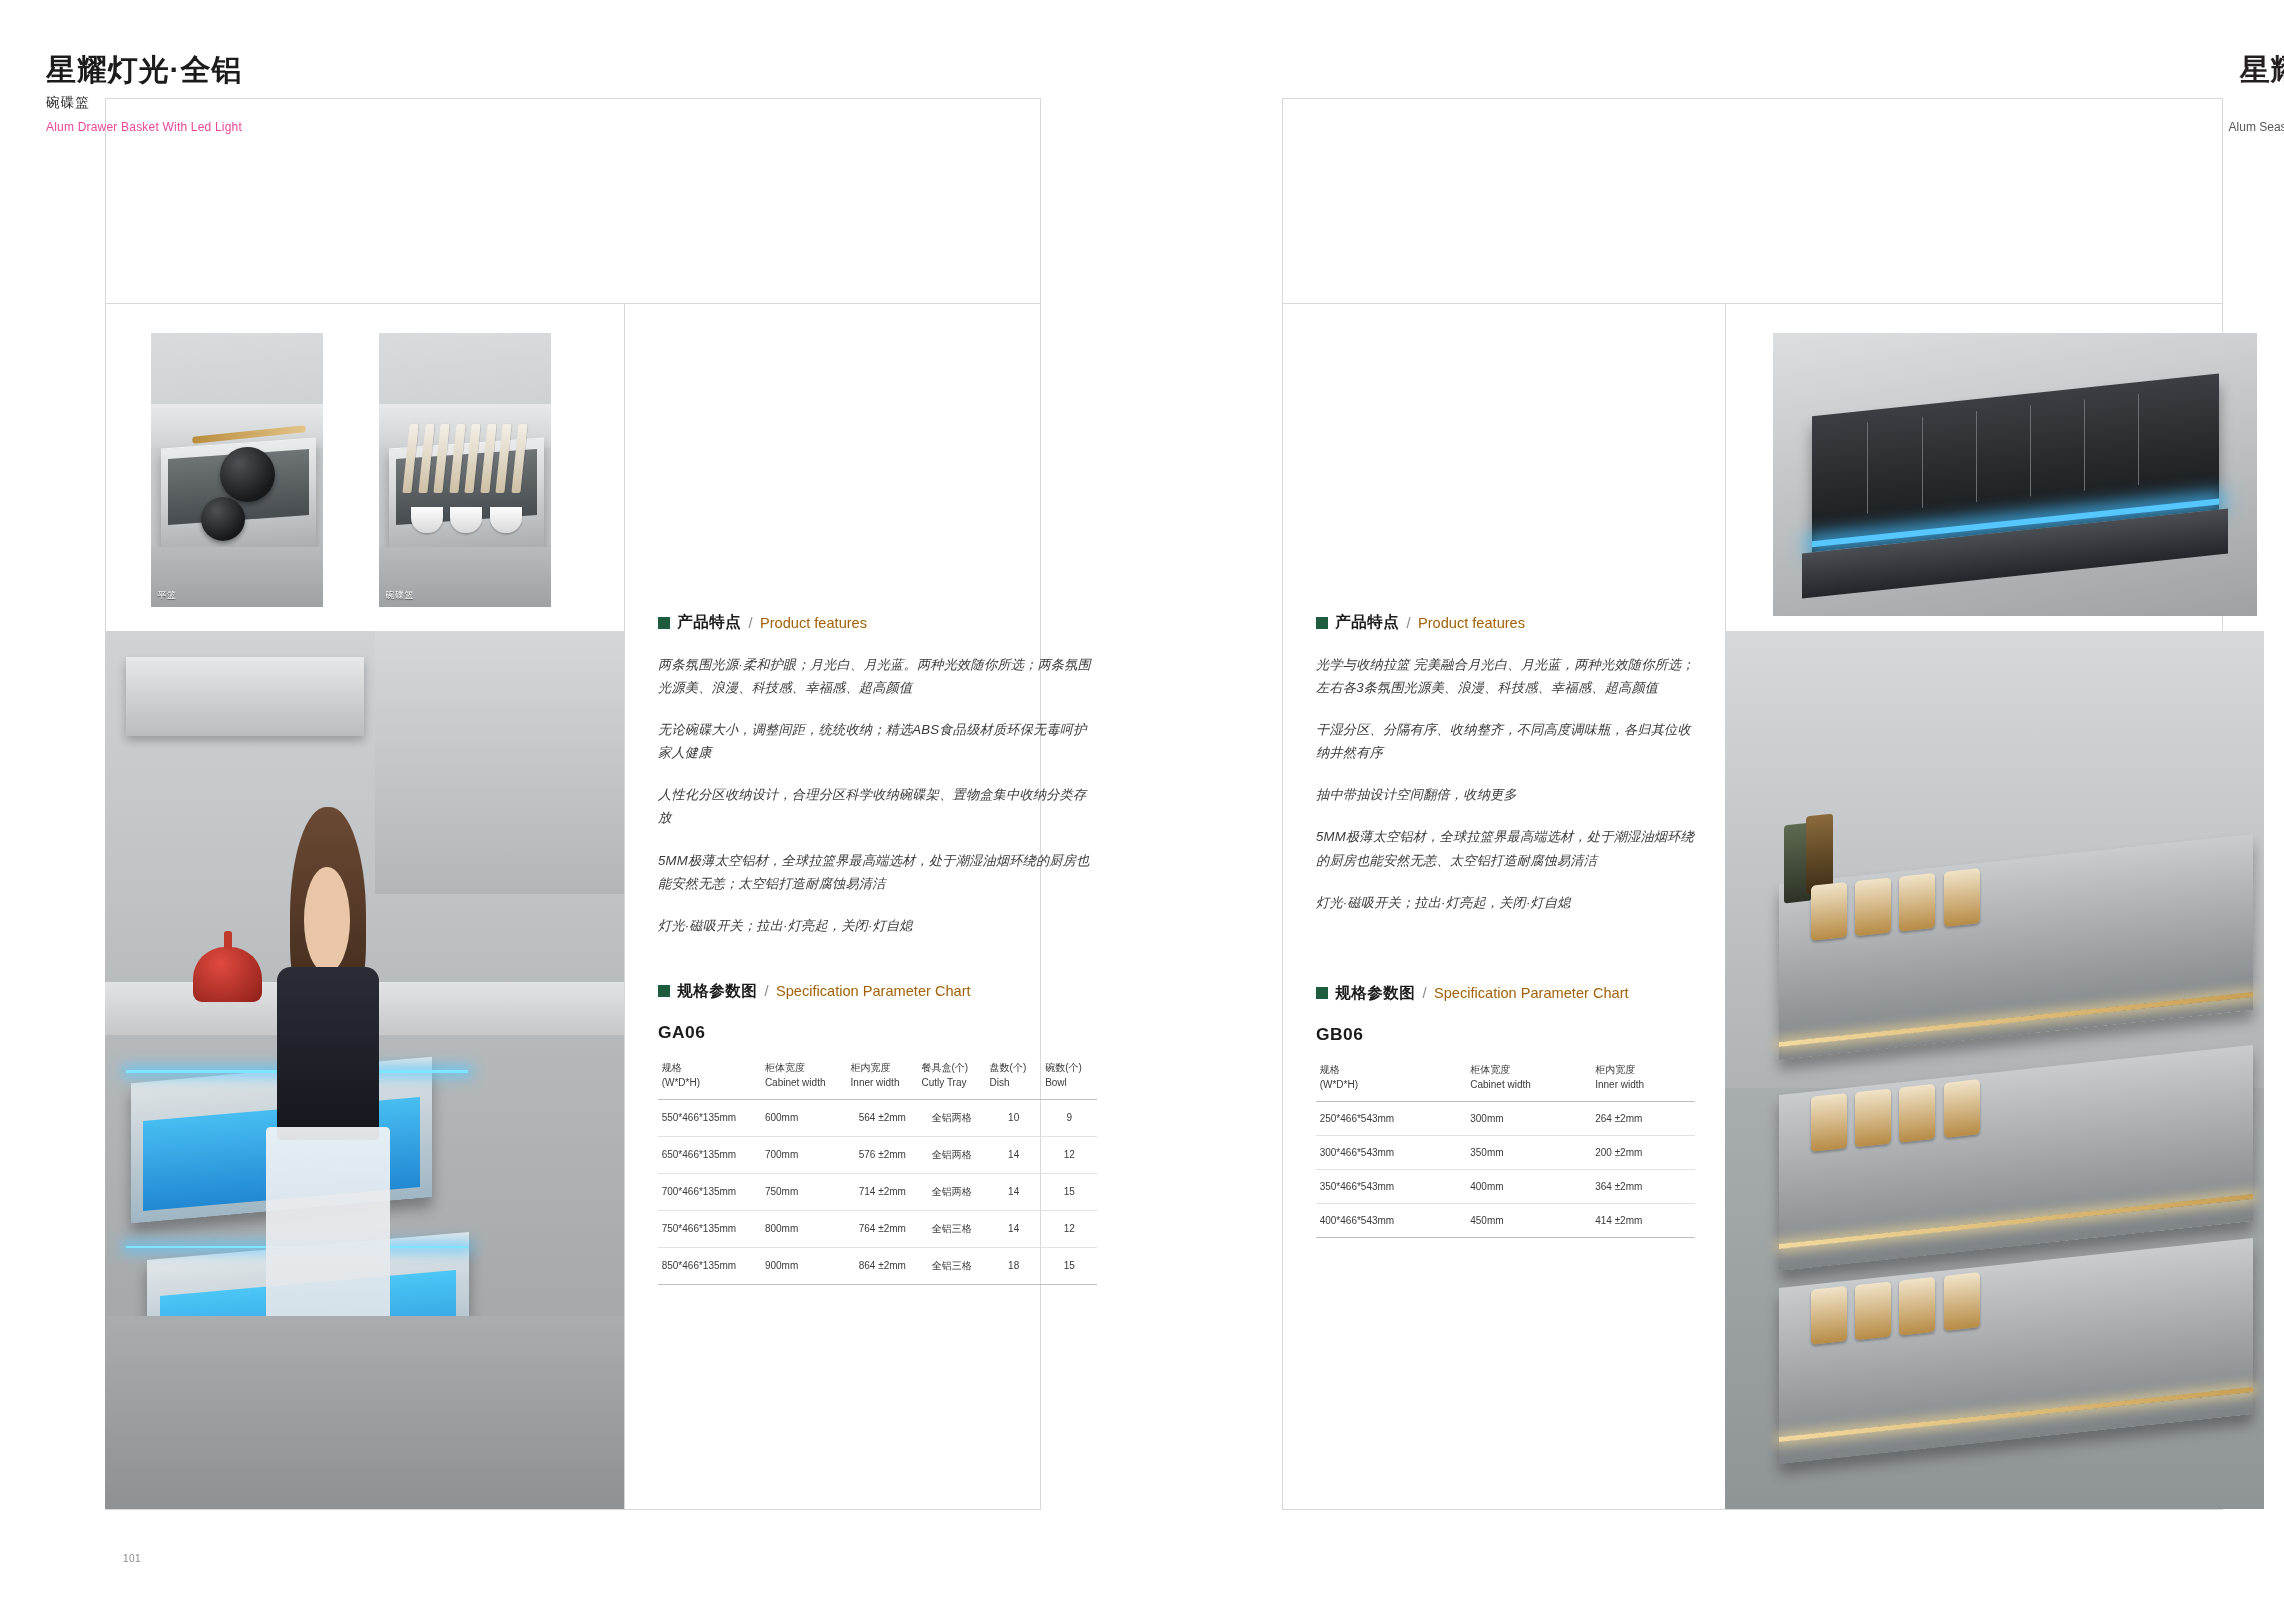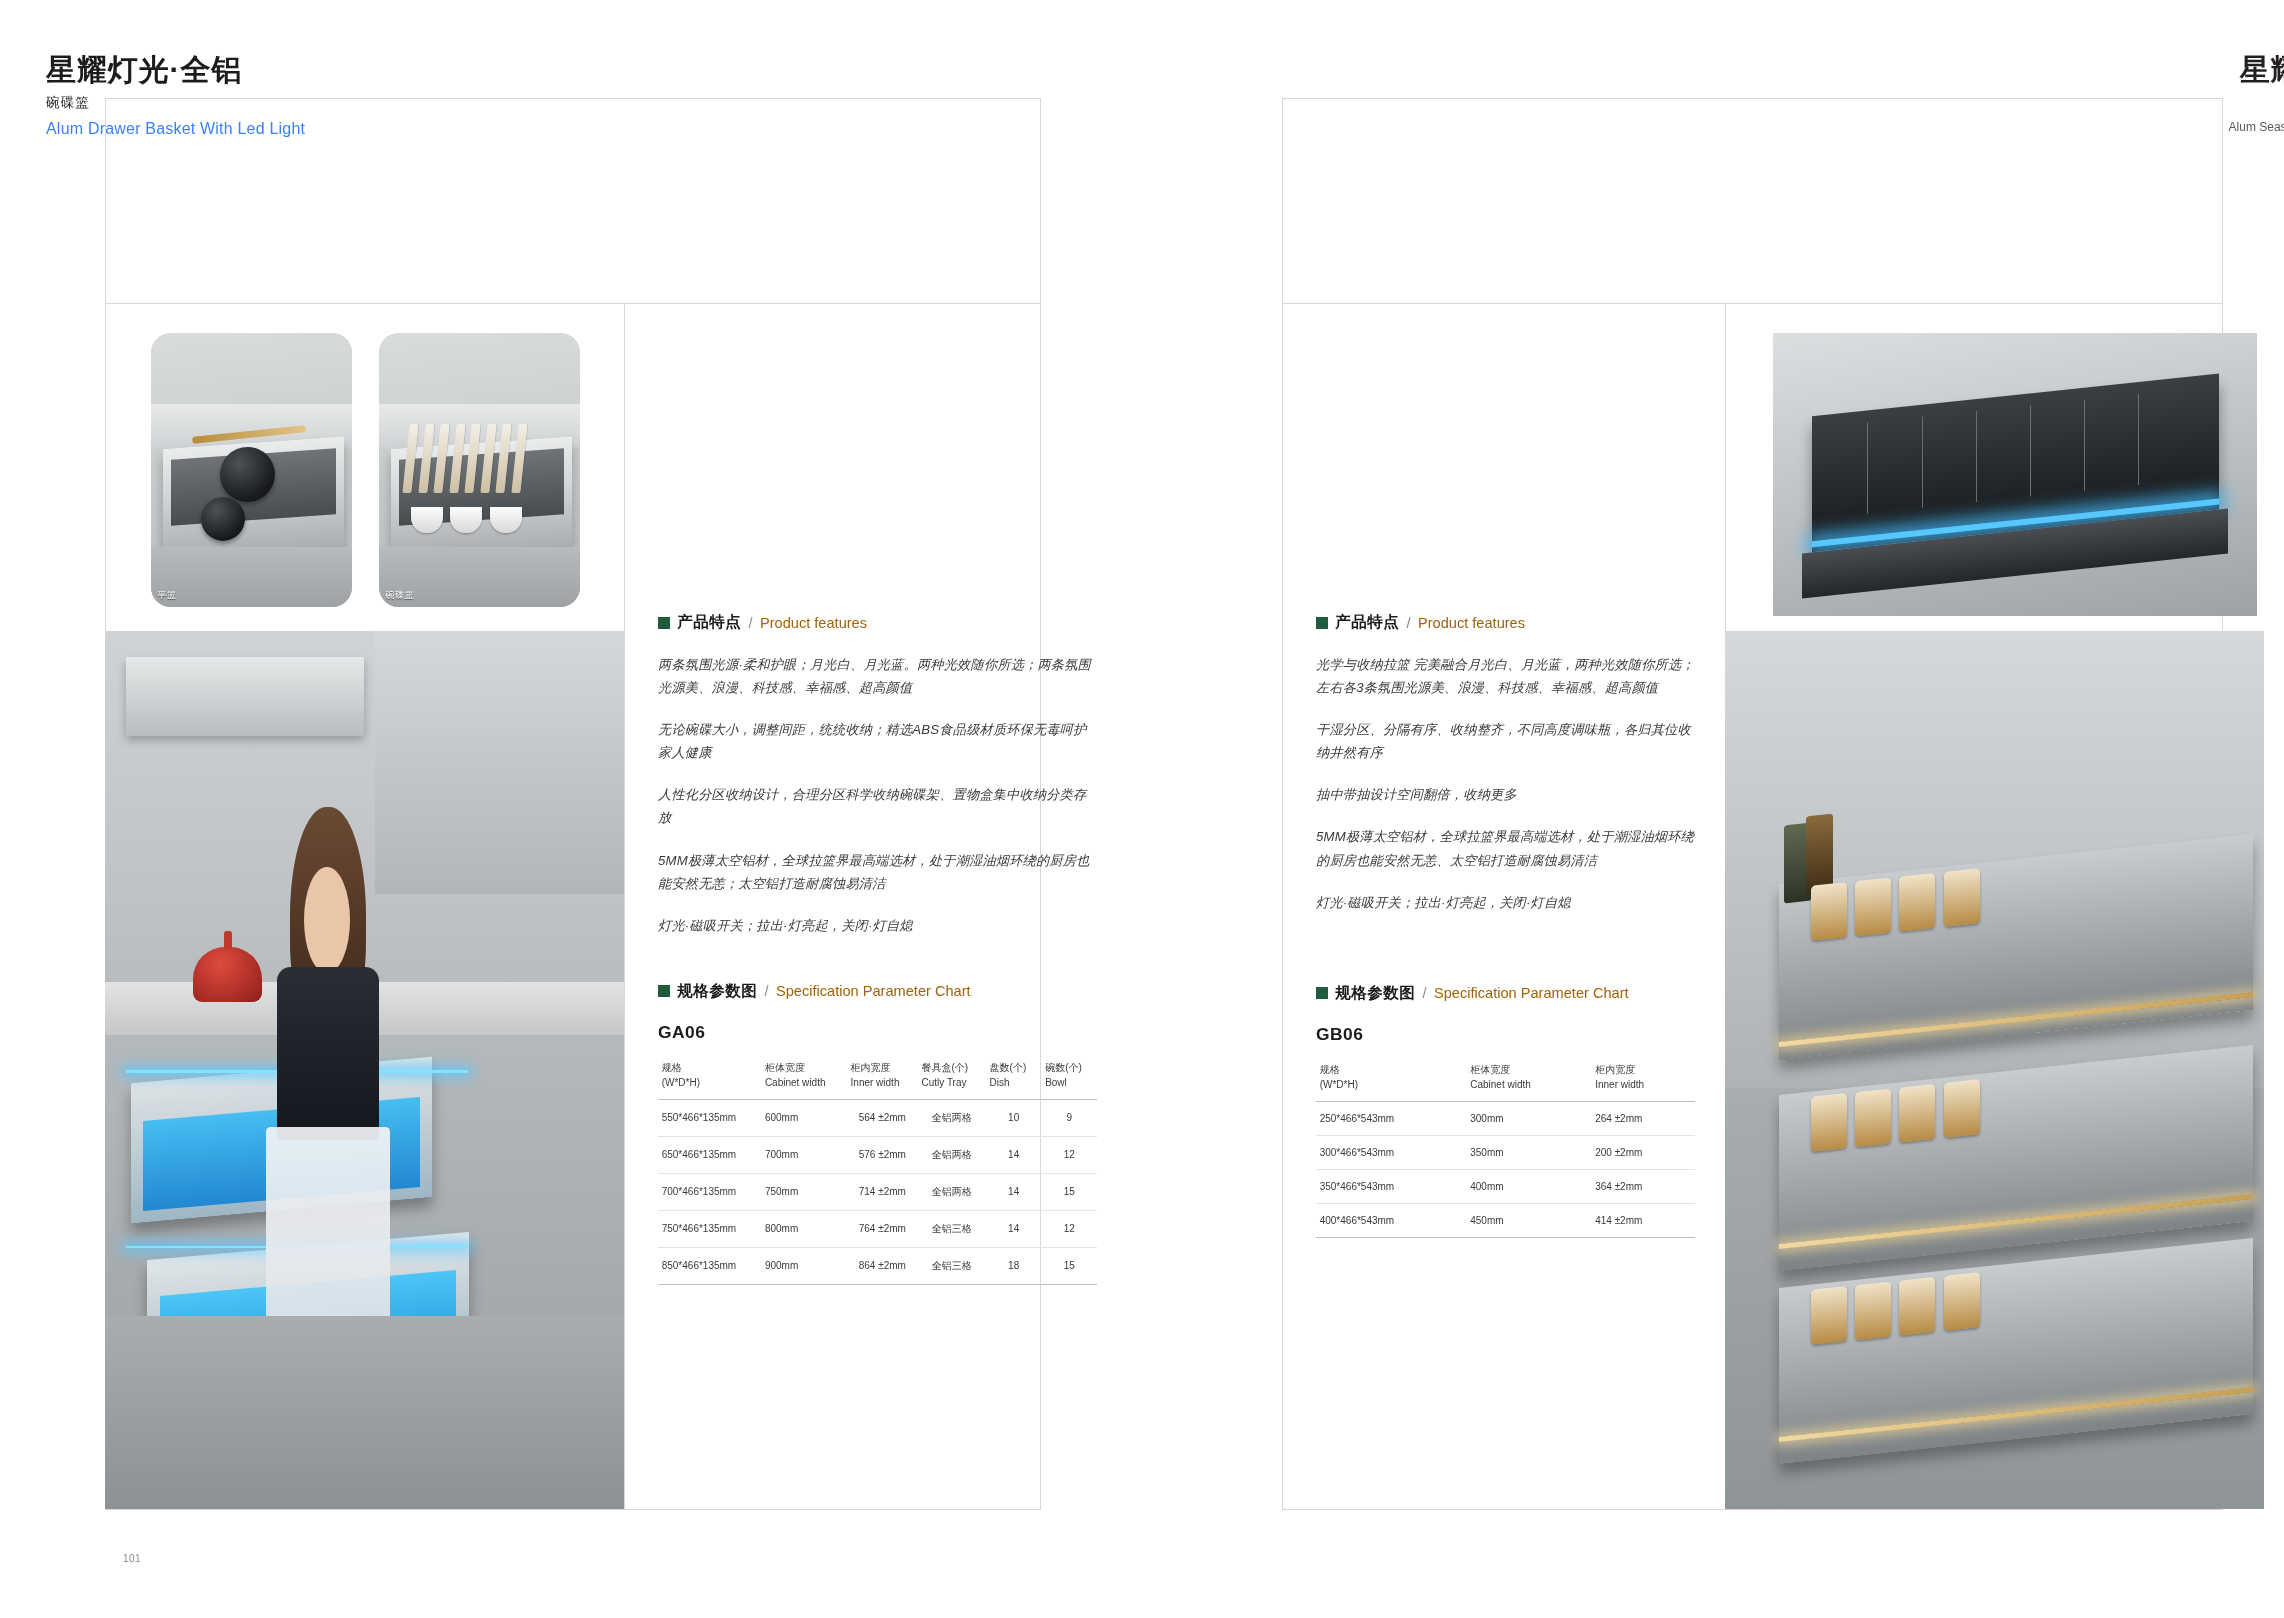--- a/index.html
+++ b/index.html
@@ -19,27 +19,27 @@
     position:absolute;
     border:0.5px solid #d8d8d8;
     box-sizing:border-box;
   }
 
   
   .l-frame { left:105px; top:98px; width:936px; height:1412px; }
   .l-head  { position:absolute; left:105px; top:98px; width:936px; height:206px; border-bottom:0.5px solid #d8d8d8; box-sizing:border-box; }
   .l-title { position:absolute; left:46px; top:50px; font-size:30px; font-weight:bold; letter-spacing:0.9px; color:#1b1b1b; }
   .l-sub   { position:absolute; left:46px; top:94px; font-size:13.7px; color:#2a2a2a; letter-spacing:0.9px; }
-  .l-eng   { position:absolute; left:46px; top:120px; font-size:16px; color:#3b82f6; letter-spacing:0.2px; }
+  .l-eng   { position:absolute; left:46px; top:120px; font-size:12px; color:#ec4899; letter-spacing:0.2px; }
 
   
   .l-vline { position:absolute; left:624px; top:304px; width:0.5px; height:1206px; background:#d8d8d8; }
 
   
-  .thumb { position:absolute; top:333px; width:201px; height:274px; overflow:hidden; background:#cfd2d4;border-radius:20px; }
+  .thumb { position:absolute; top:333px; width:172px; height:274px; overflow:hidden; background:#cfd2d4; }
   .thumb.a { left:151px; }
   .thumb.b { left:379px; }
   .thumb .cap {
     position:absolute; left:6.4px; bottom:5.5px;
     font-size:9px; color:#ffffff; letter-spacing:0.5px;
     text-shadow:0 0.5px 0.9px rgba(0,0,0,.6);
   }
   .tk-wall { position:absolute; inset:0; background:linear-gradient(175deg,#d9dcdd 0%, #c8cccd 48%, #b9bdbf 100%); }
   .tk-counter { position:absolute; left:0; right:0; top:26%; height:16%; background:linear-gradient(180deg,#e7e9ea,#cfd2d4); }
   .tk-drawer {

